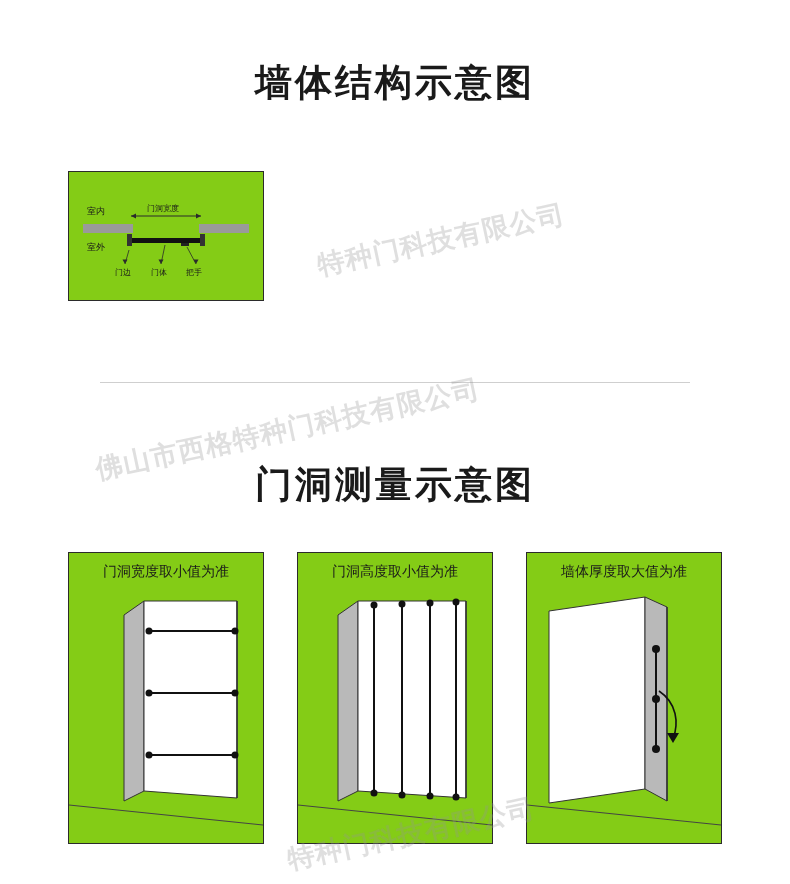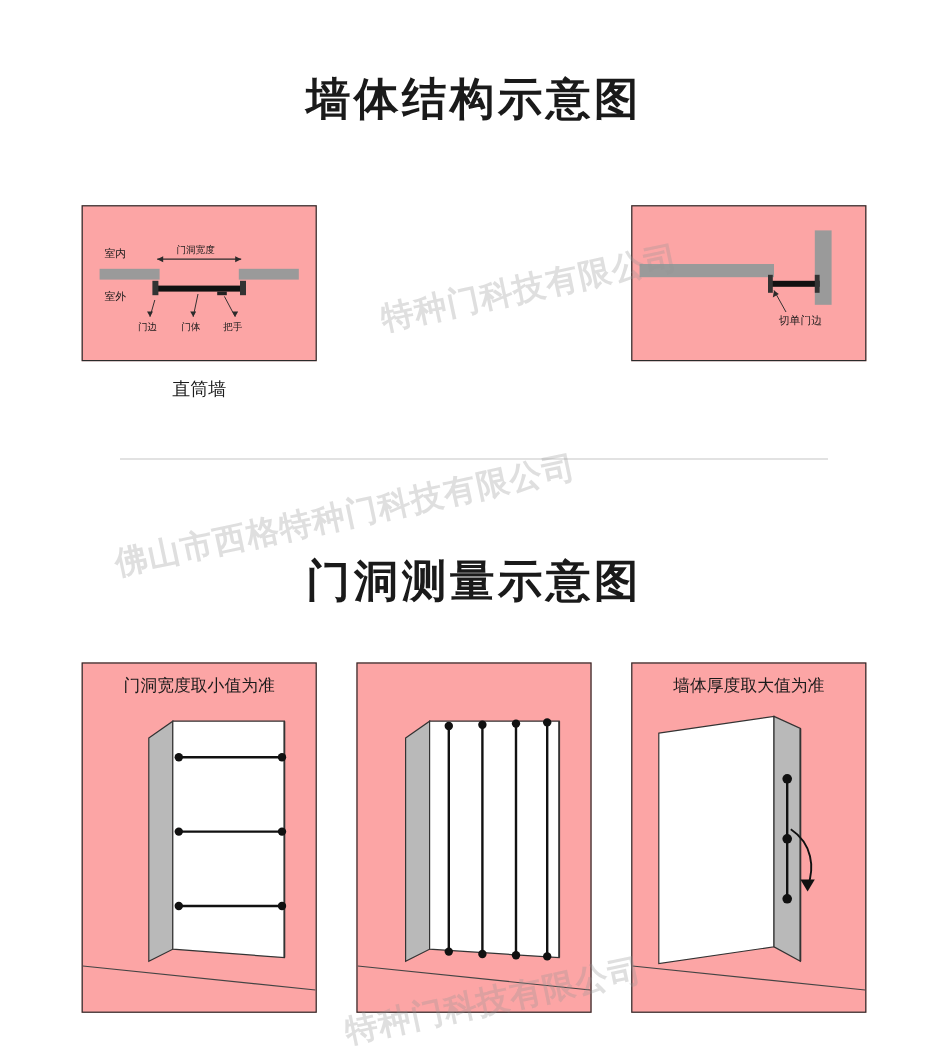--- a/index.html
+++ b/index.html
@@ -63,21 +63,21 @@
   .row {
     position: absolute;
     display: flex;
     justify-content: space-between;
   }
   #row-wall { left: 68px; top: 171px; width: 654px; }
   #row-door { left: 68px; top: 552px; width: 654px; }
 
   .panel {
     border: 1px solid #2b2b2b;
-    background: #fca5a5;
+    background: #84cc16;
     box-sizing: border-box;
     position: relative;
   }
   .panel-wall { width: 196px; height: 130px; }
   .panel-door { width: 196px; height: 292px; }
 
   .caption-row {
     position: absolute;
     left: 68px;
     top: 315px;
@@ -140,36 +140,23 @@
       <text x="18" y="42" font-size="9" font-family="Liberation Sans, sans-serif" fill="#1a1a1a">室内</text>
       <text x="18" y="78" font-size="9" font-family="Liberation Sans, sans-serif" fill="#1a1a1a">室外</text>
       <text x="78" y="39" font-size="8" font-family="Liberation Sans, sans-serif" fill="#1a1a1a">门洞宽度</text>
       <text x="46" y="103" font-size="8" font-family="Liberation Sans, sans-serif" fill="#1a1a1a">门边</text>
       <text x="82" y="103" font-size="8" font-family="Liberation Sans, sans-serif" fill="#1a1a1a">门体</text>
       <text x="117" y="103" font-size="8" font-family="Liberation Sans, sans-serif" fill="#1a1a1a">把手</text>
     </svg>
   </div>
 
 
-  <div class="panel panel-wall">
-    <svg width="194" height="128" viewBox="0 0 194 128">
-      <rect x="6" y="48" width="112" height="11" fill="#9a9a9a"></rect>
-      <rect x="152" y="20" width="14" height="62" fill="#9a9a9a"></rect>
-      <rect x="114" y="62" width="42" height="5" fill="#111111"></rect>
-      <rect x="113" y="57" width="4" height="15" fill="#333333"></rect>
-      <rect x="152" y="57" width="4" height="15" fill="#333333"></rect>
-      <line x1="128" y1="88" x2="118" y2="70" stroke="#2b2b2b" stroke-width="0.8"></line>
-      <path d="M118,70 L117,76 L122,73 Z" fill="#2b2b2b"></path>
-      <text x="122" y="98" font-size="9" font-family="Liberation Sans, sans-serif" fill="#1a1a1a">切单门边</text>
-    </svg>
-  </div>
 </div>
 
 <div class="caption-row">
-  <div class="caption">直筒墙</div>
 </div>
 
 <div class="divider"></div>
 
 <div id="title-2" class="section-title">门洞测量示意图</div>
 
 <div id="row-door" class="row">
 
   <div class="panel panel-door">
     <div class="panel-title">门洞宽度取小值为准</div>
@@ -189,20 +176,21 @@
       <line x1="80" y1="140" x2="166" y2="140" stroke="#111" stroke-width="2"></line>
       <circle cx="80" cy="140" r="3.5" fill="#111"></circle>
       <circle cx="166" cy="140" r="3.5" fill="#111"></circle>
       <line x1="80" y1="202" x2="166" y2="202" stroke="#111" stroke-width="2"></line>
       <circle cx="80" cy="202" r="3.5" fill="#111"></circle>
       <circle cx="166" cy="202" r="3.5" fill="#111"></circle>
     </svg>
   </div>
 
   <div class="panel panel-door">
+    <div class="panel-title">门洞高度取小值为准</div>
     <svg width="194" height="290" viewBox="0 0 194 290">
       <line x1="0" y1="252" x2="194" y2="272" stroke="#444" stroke-width="1"></line>
       <polygon points="40,62 60,48 60,238 40,248" fill="#b9b9b9" stroke="#333" stroke-width="1"></polygon>
       <polygon points="60,48 168,48 168,245 60,238" fill="#ffffff" stroke="#333" stroke-width="1"></polygon>
       <line x1="168" y1="48" x2="168" y2="245" stroke="#333" stroke-width="1.5"></line>
 
       <line x1="76" y1="52" x2="76" y2="240" stroke="#111" stroke-width="2"></line>
       <circle cx="76" cy="52" r="3.5" fill="#111"></circle>
       <circle cx="76" cy="240" r="3.5" fill="#111"></circle>
       <line x1="104" y1="51" x2="104" y2="242" stroke="#111" stroke-width="2"></line>

